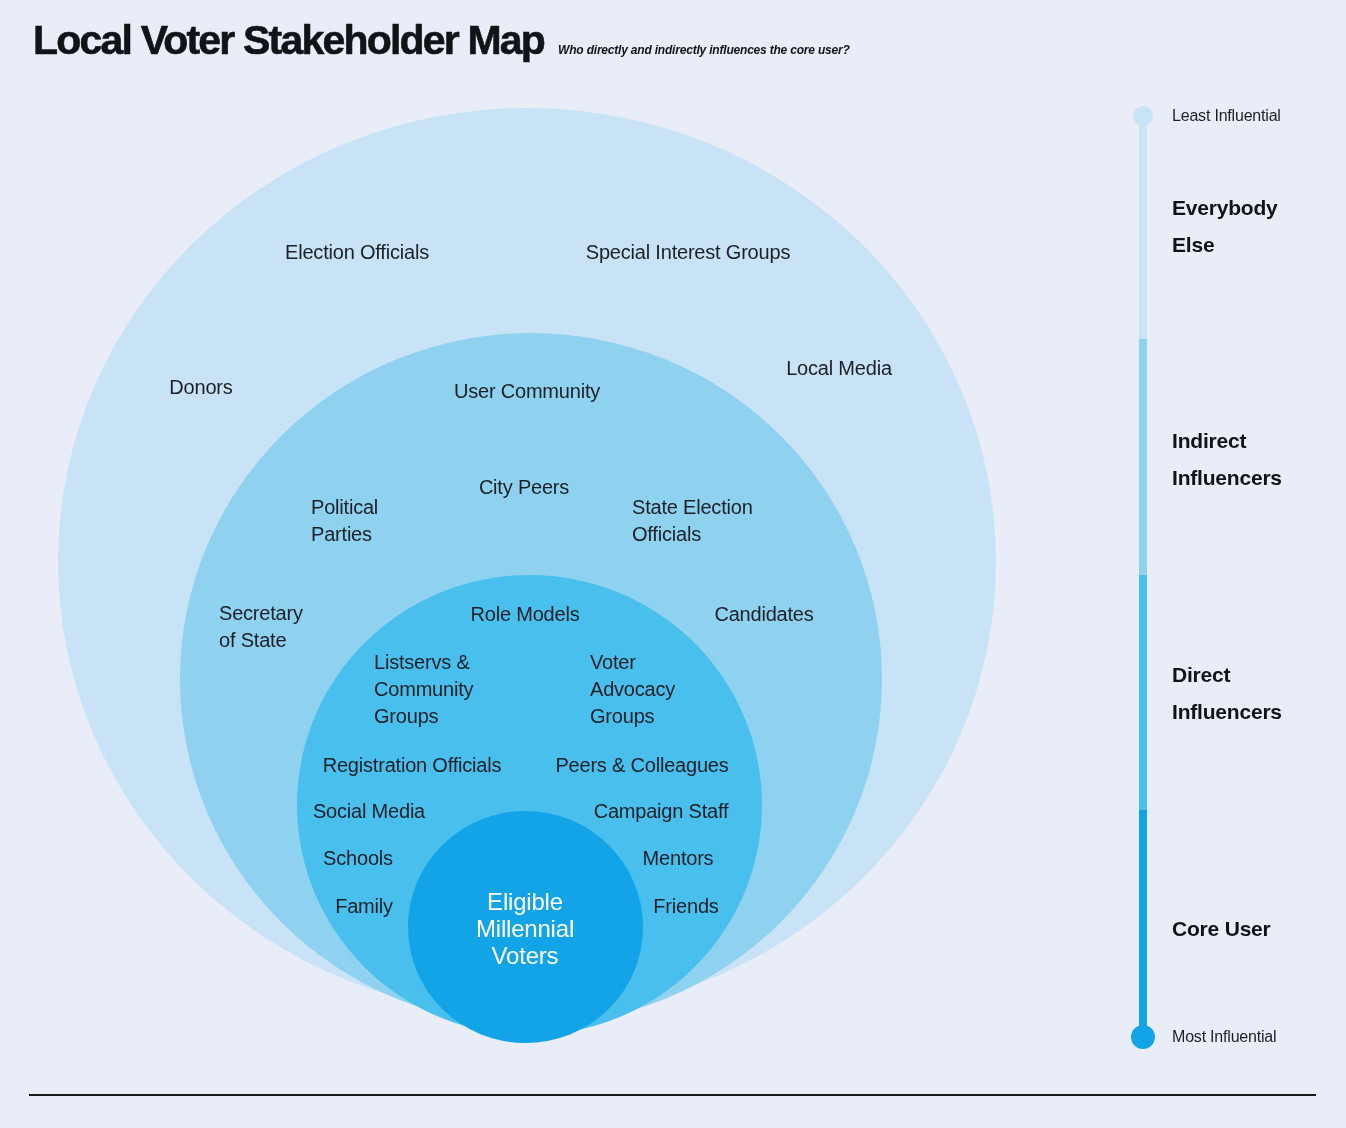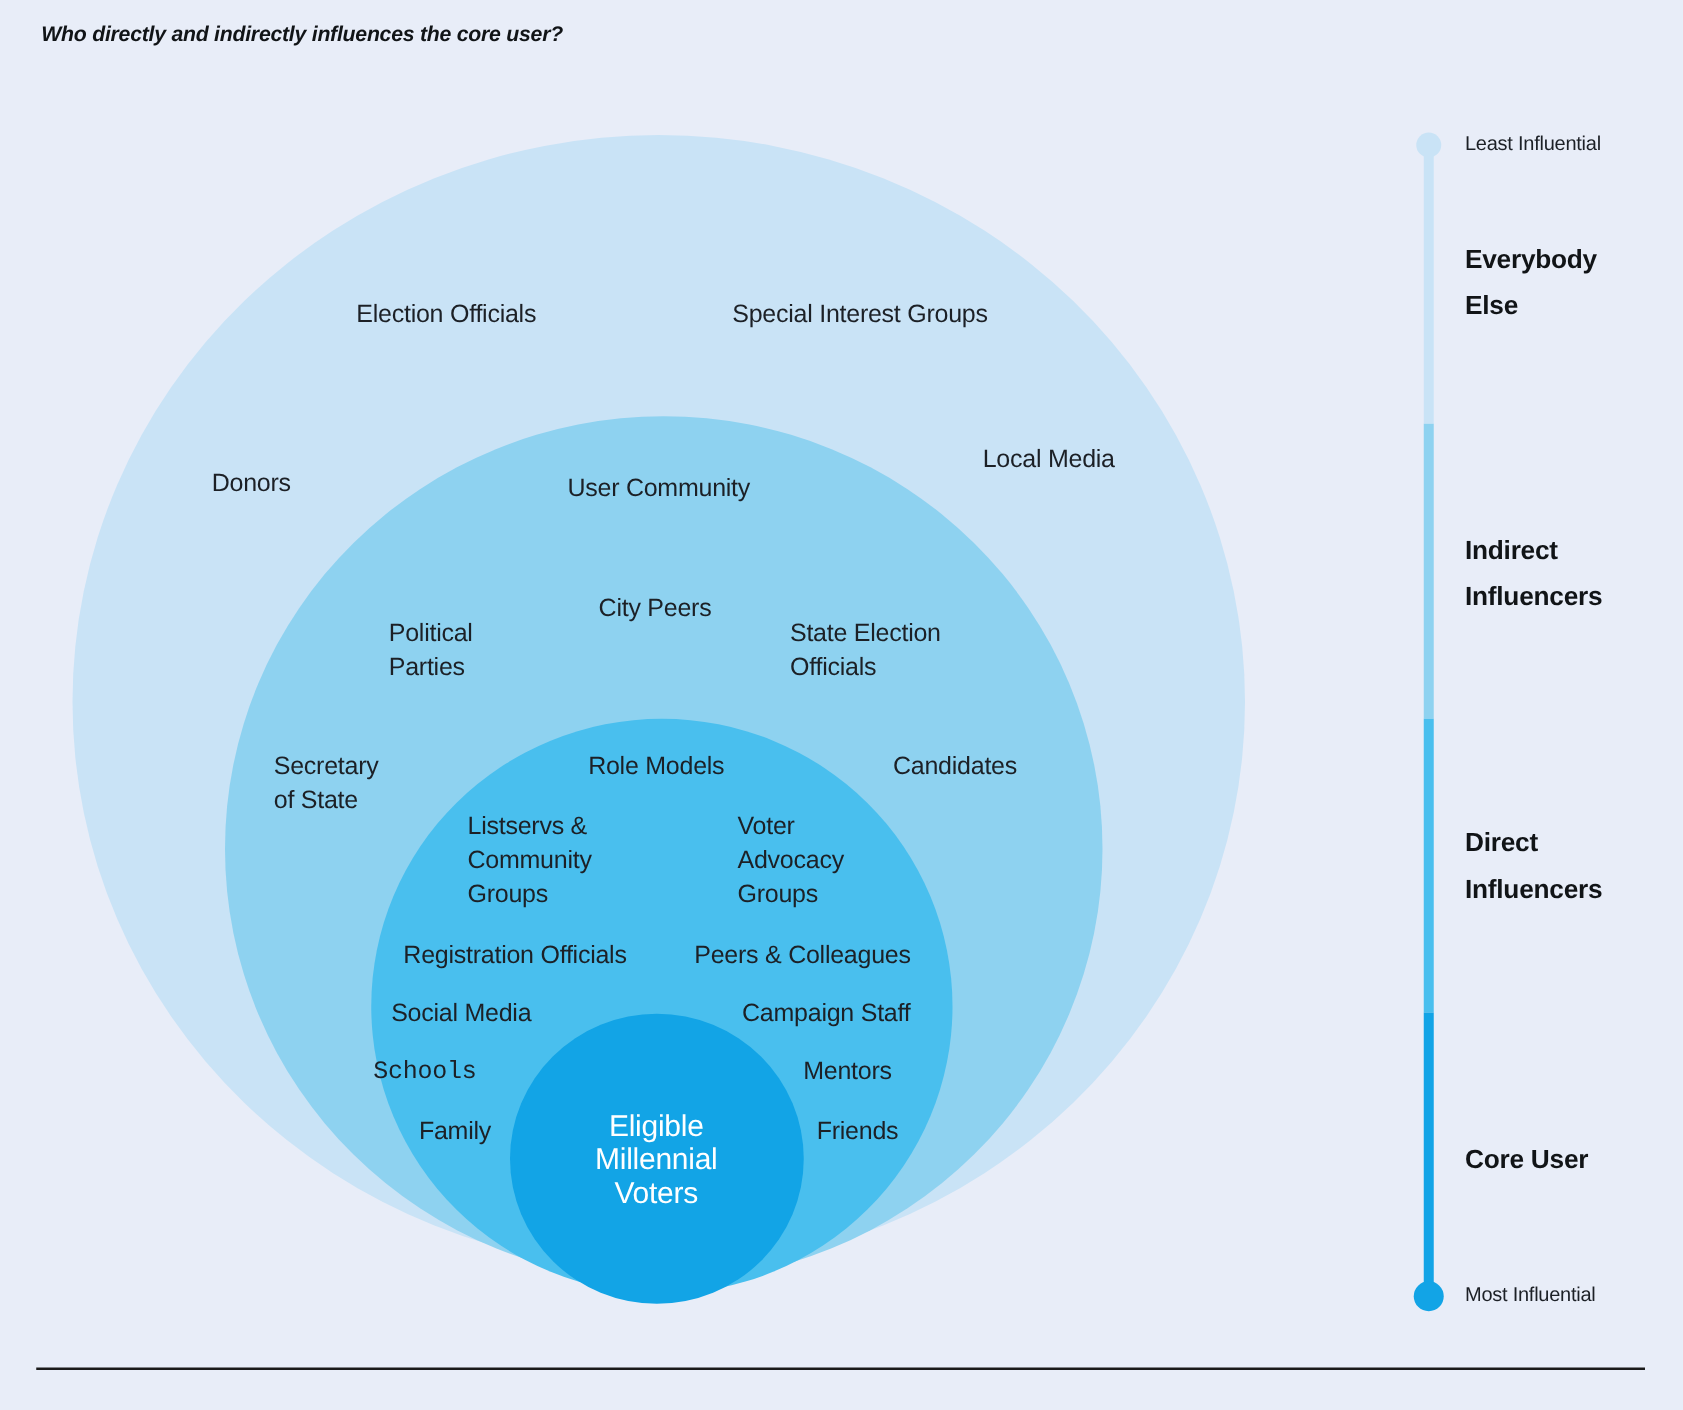--- a/index.html
+++ b/index.html
@@ -25,21 +25,21 @@
   .title {
     font-size: 41px;
     font-weight: bold;
     letter-spacing: -1.8px;
     color: #111417;
     -webkit-text-stroke: 0.6px #111417;
     line-height: 1.1;
     white-space: nowrap;
   }
   .subtitle {
-    font-size: 17px;
+    font-size: 12px;
     font-style: italic;
     font-weight: 600;
     letter-spacing: -0.2px;
     color: #111417;
     white-space: nowrap;
   }
 
   
   .ring { position: absolute; border-radius: 50%; }
   .ring-0 { left: 58px;  top: 108px; width: 938px; height: 907px; }
@@ -111,20 +111,21 @@
     width: 1287px;
     height: 2px;
   }
 </style>
 </head>
 <body>
 
 <div class="canvas" style="background: rgb(232, 237, 248);">
 
   <div class="header">
+    <div class="title">Local Voter Stakeholder Map</div>
     <div class="subtitle">Who directly and indirectly influences the core user?</div>
   </div>
 
   <div>
     <div class="ring ring-0" style="background: rgb(201, 227, 246);"></div>
     <div class="ring ring-1" style="background: rgb(142, 210, 240);"></div>
     <div class="ring ring-2" style="background: rgb(73, 191, 238);"></div>
     <div class="ring ring-3" style="background: rgb(18, 164, 230);"></div>
     <div>
         <div class="map-label align-center" style="left: 357px; top: 252px;">Election Officials</div>
@@ -144,21 +145,21 @@
         <div class="map-label align-left" style="left: 374px; top: 689px;">Listservs &amp;
 Community
 Groups</div>
         <div class="map-label align-left" style="left: 590px; top: 689px;">Voter
 Advocacy
 Groups</div>
         <div class="map-label align-center" style="left: 412px; top: 765px;">Registration Officials</div>
         <div class="map-label align-center" style="left: 642px; top: 765px;">Peers &amp; Colleagues</div>
         <div class="map-label align-center" style="left: 369px; top: 811px;">Social Media</div>
         <div class="map-label align-center" style="left: 661px; top: 811px;">Campaign Staff</div>
-        <div class="map-label align-center" style="left: 340px; top: 858px; font-family: Liberation Mono, monospace;">Schools</div>
+        <div class="map-label align-center" style="left: 358px; top: 858px;">Schools</div>
         <div class="map-label align-center" style="left: 678px; top: 858px;">Mentors</div>
         <div class="map-label align-center" style="left: 364px; top: 906px;">Family</div>
         <div class="map-label align-center" style="left: 686px; top: 906px;">Friends</div>
         <div class="map-label align-center core-label" style="left: 525px; top: 928px;">Eligible
 Millennial
 Voters</div>
       </div>
   </div>
 
   <div>

